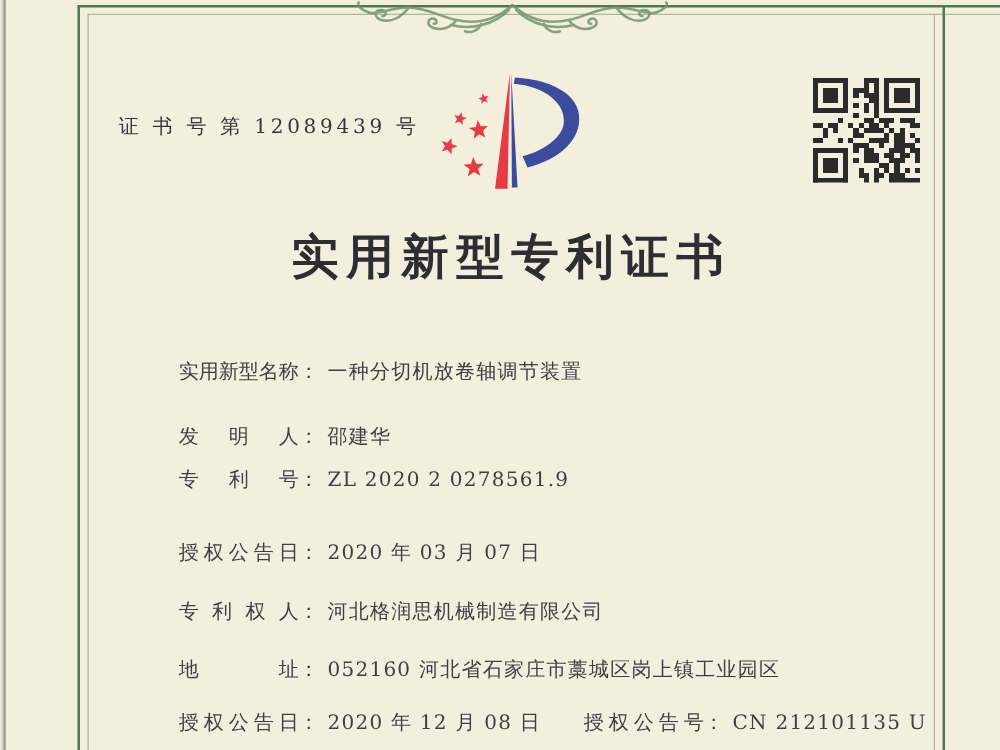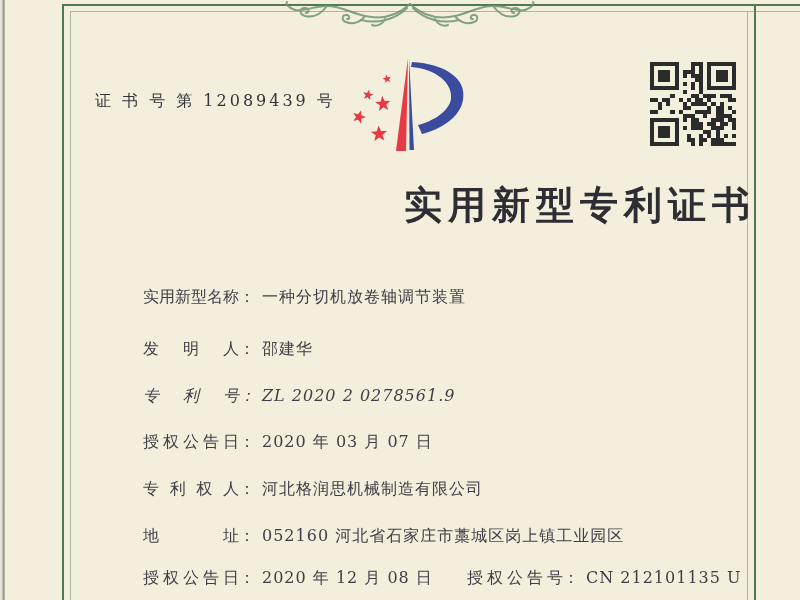--- a/index.html
+++ b/index.html
@@ -25,29 +25,29 @@
   .top-light{left:70px;right:0;top:11px;height:1px;}
   .v-left-dark{left:62px;top:4px;bottom:0;width:2px;}
   .v-left-light{left:70px;top:11px;bottom:0;width:1px;}
   .v-right-light{left:747px;top:11px;bottom:0;width:1px;}
   .v-right-dark{left:754px;top:4px;bottom:0;width:2px;}
   .ornament{left:265px;top:0;width:290px;height:30px;}
   
   .cert-no{left:95px;top:67px;font-size:16px;letter-spacing:3px;color:#35343c;white-space:nowrap;margin-top:24px;}
   .logo{left:330px;top:55px;width:160px;height:120px;}
   .qr{left:650px;top:62px;width:86px;height:84px;}
-  .title{left:62px;width:694px;top:180px;text-align:right;font-size:38px;font-weight:700;
+  .title{left:62px;width:694px;top:180px;text-align:center;font-size:38px;font-weight:700;
     letter-spacing:6px;color:var(--title-ink);white-space:nowrap;}
   
   .row{left:95px;height:20px;font-size:16px;white-space:nowrap;}
   .f-label{display:inline-block;width:96px;text-align:justify;text-align-last:justify;
     vertical-align:top;margin-left:48px;}
   .f-colon{display:inline-block;vertical-align:top;}
   .f-value{display:inline-block;margin-left:7px;vertical-align:top;letter-spacing:1px;}
-  .row0{top:287px;} .row1{top:339px;} .row2{top:386px;font-style:italic;} .row3{top:432px;}
+  .row0{top:287px;} .row1{top:339px;} .row2{top:374px;} .row3{top:432px;}
   .row4{top:479px;} .row5{top:526px;text-decoration:underline;} .row6{top:568px;text-decoration:underline;}
   .grp-right{display:inline-block;position:absolute;left:324px;top:0;white-space:nowrap;}
 </style>
 </head>
 <body>
 
 <div class="abs scan-edge"></div>
 <div class="abs line top-dark"></div>
 <div class="abs line light top-light"></div>
 <div class="abs line v-left-dark"></div>

